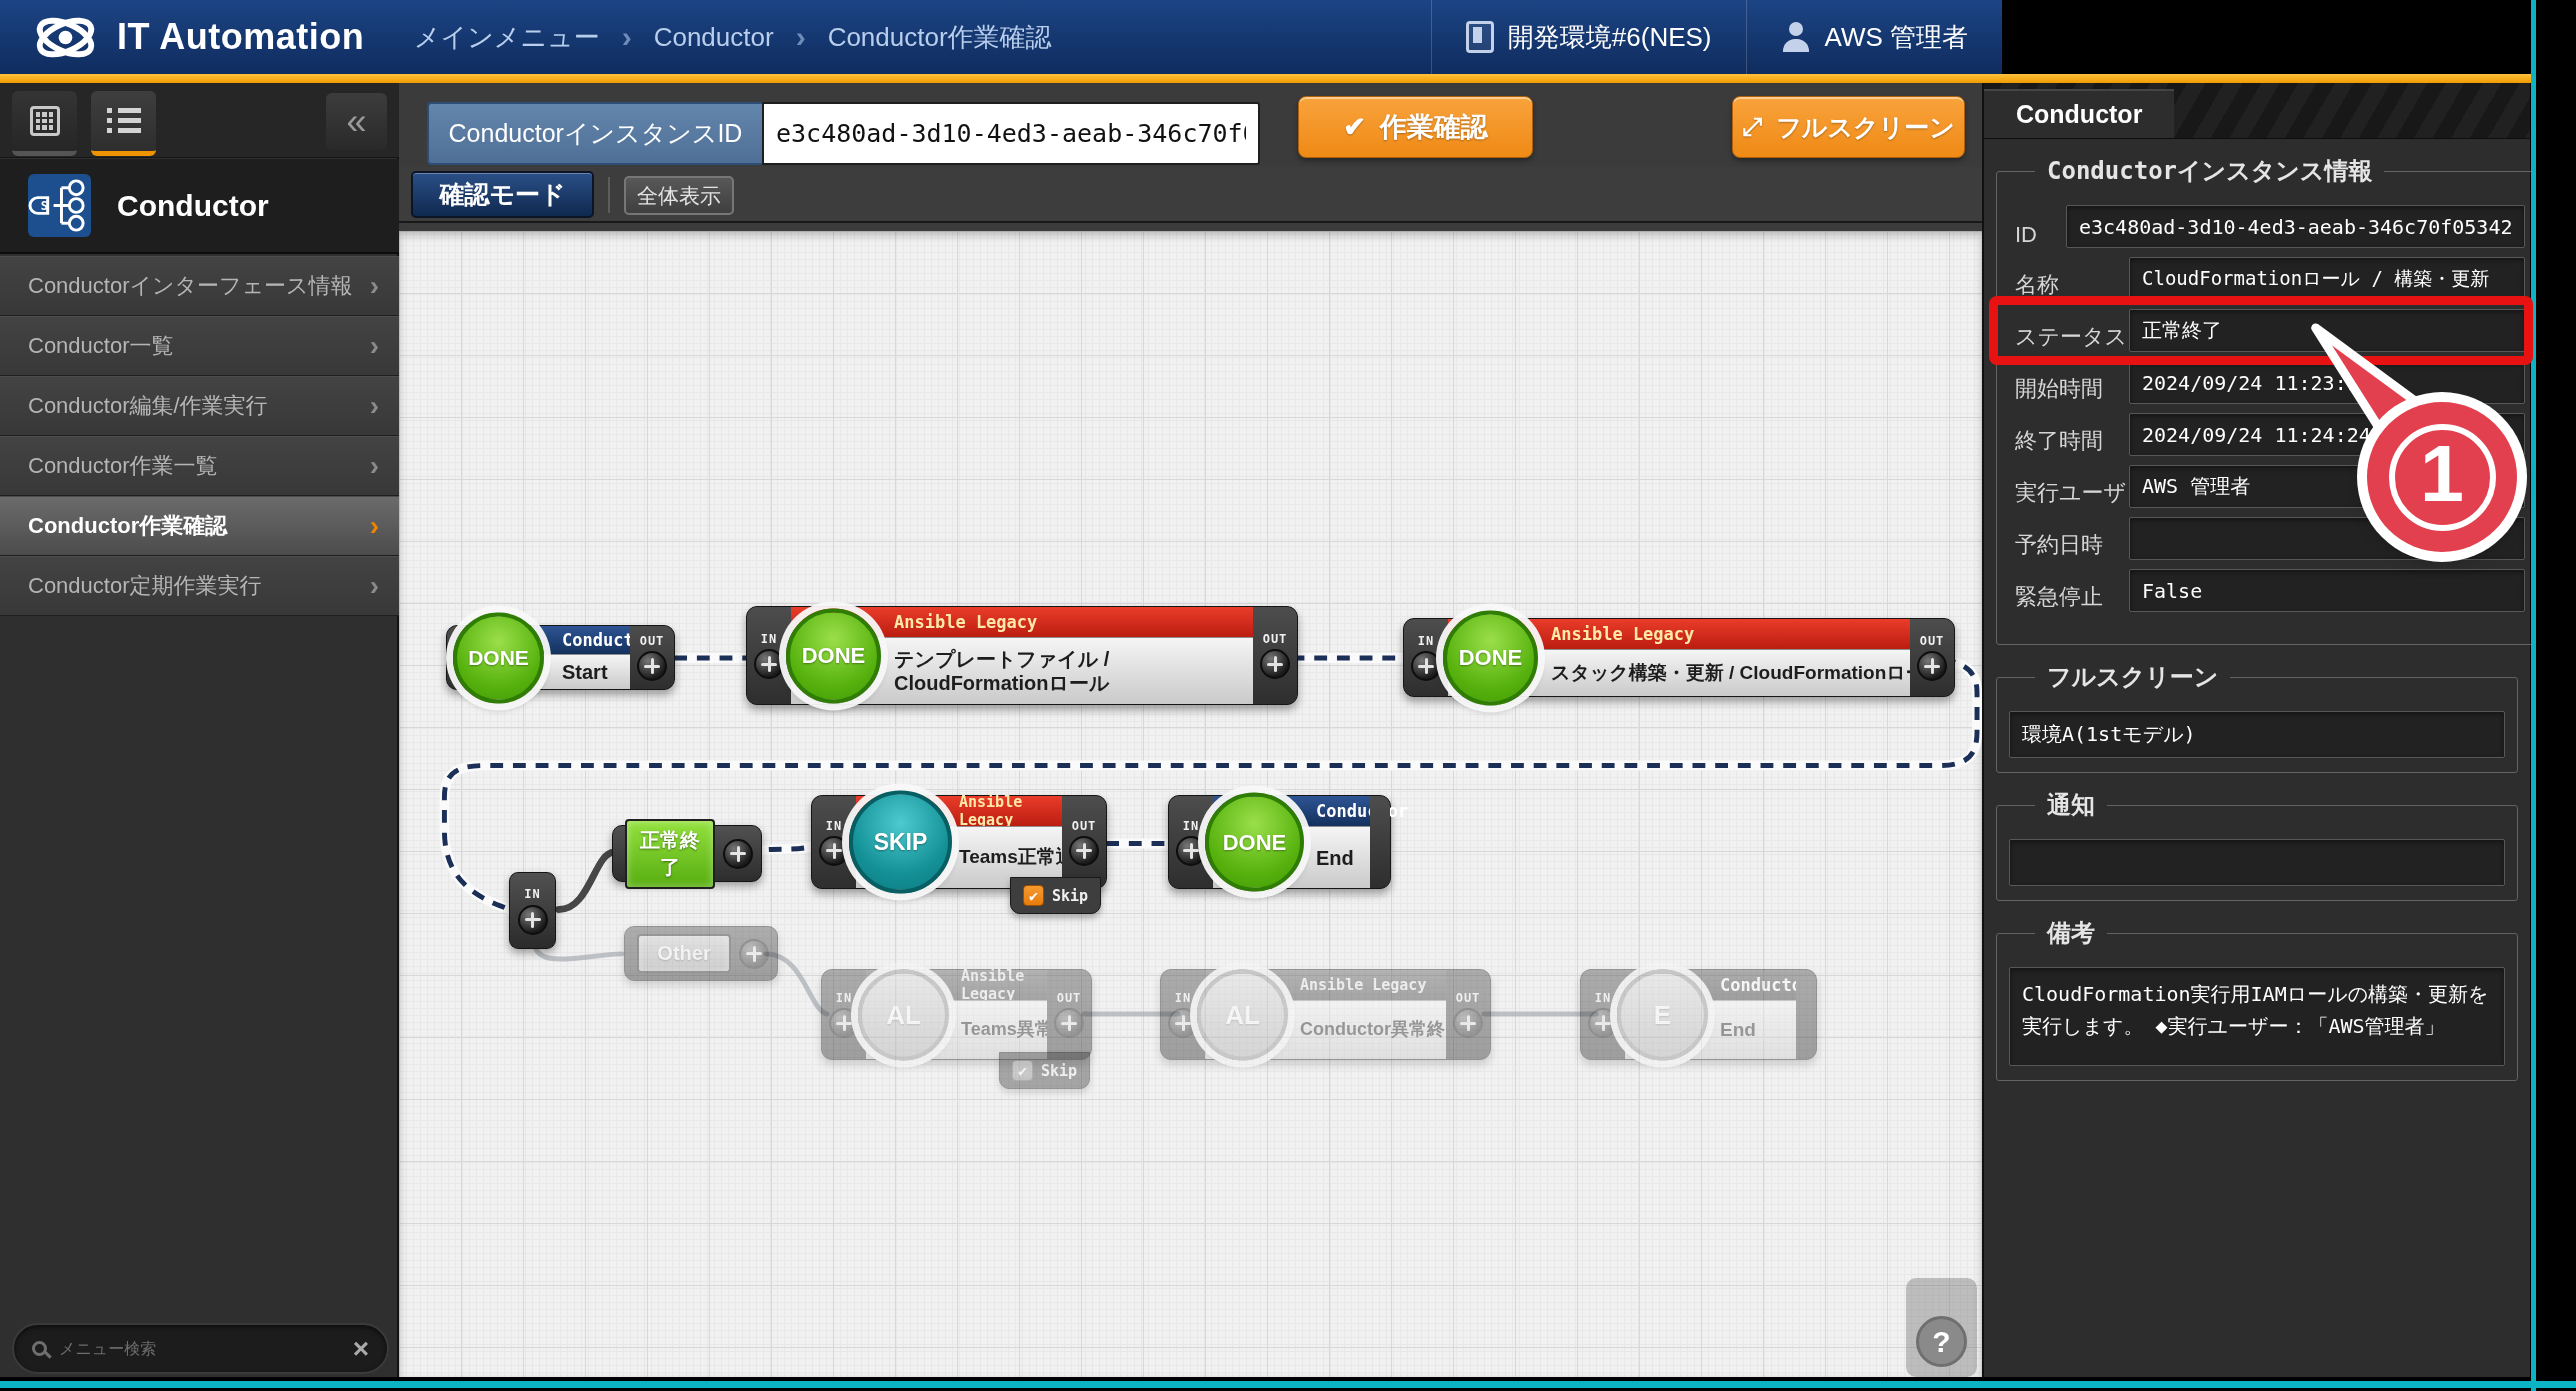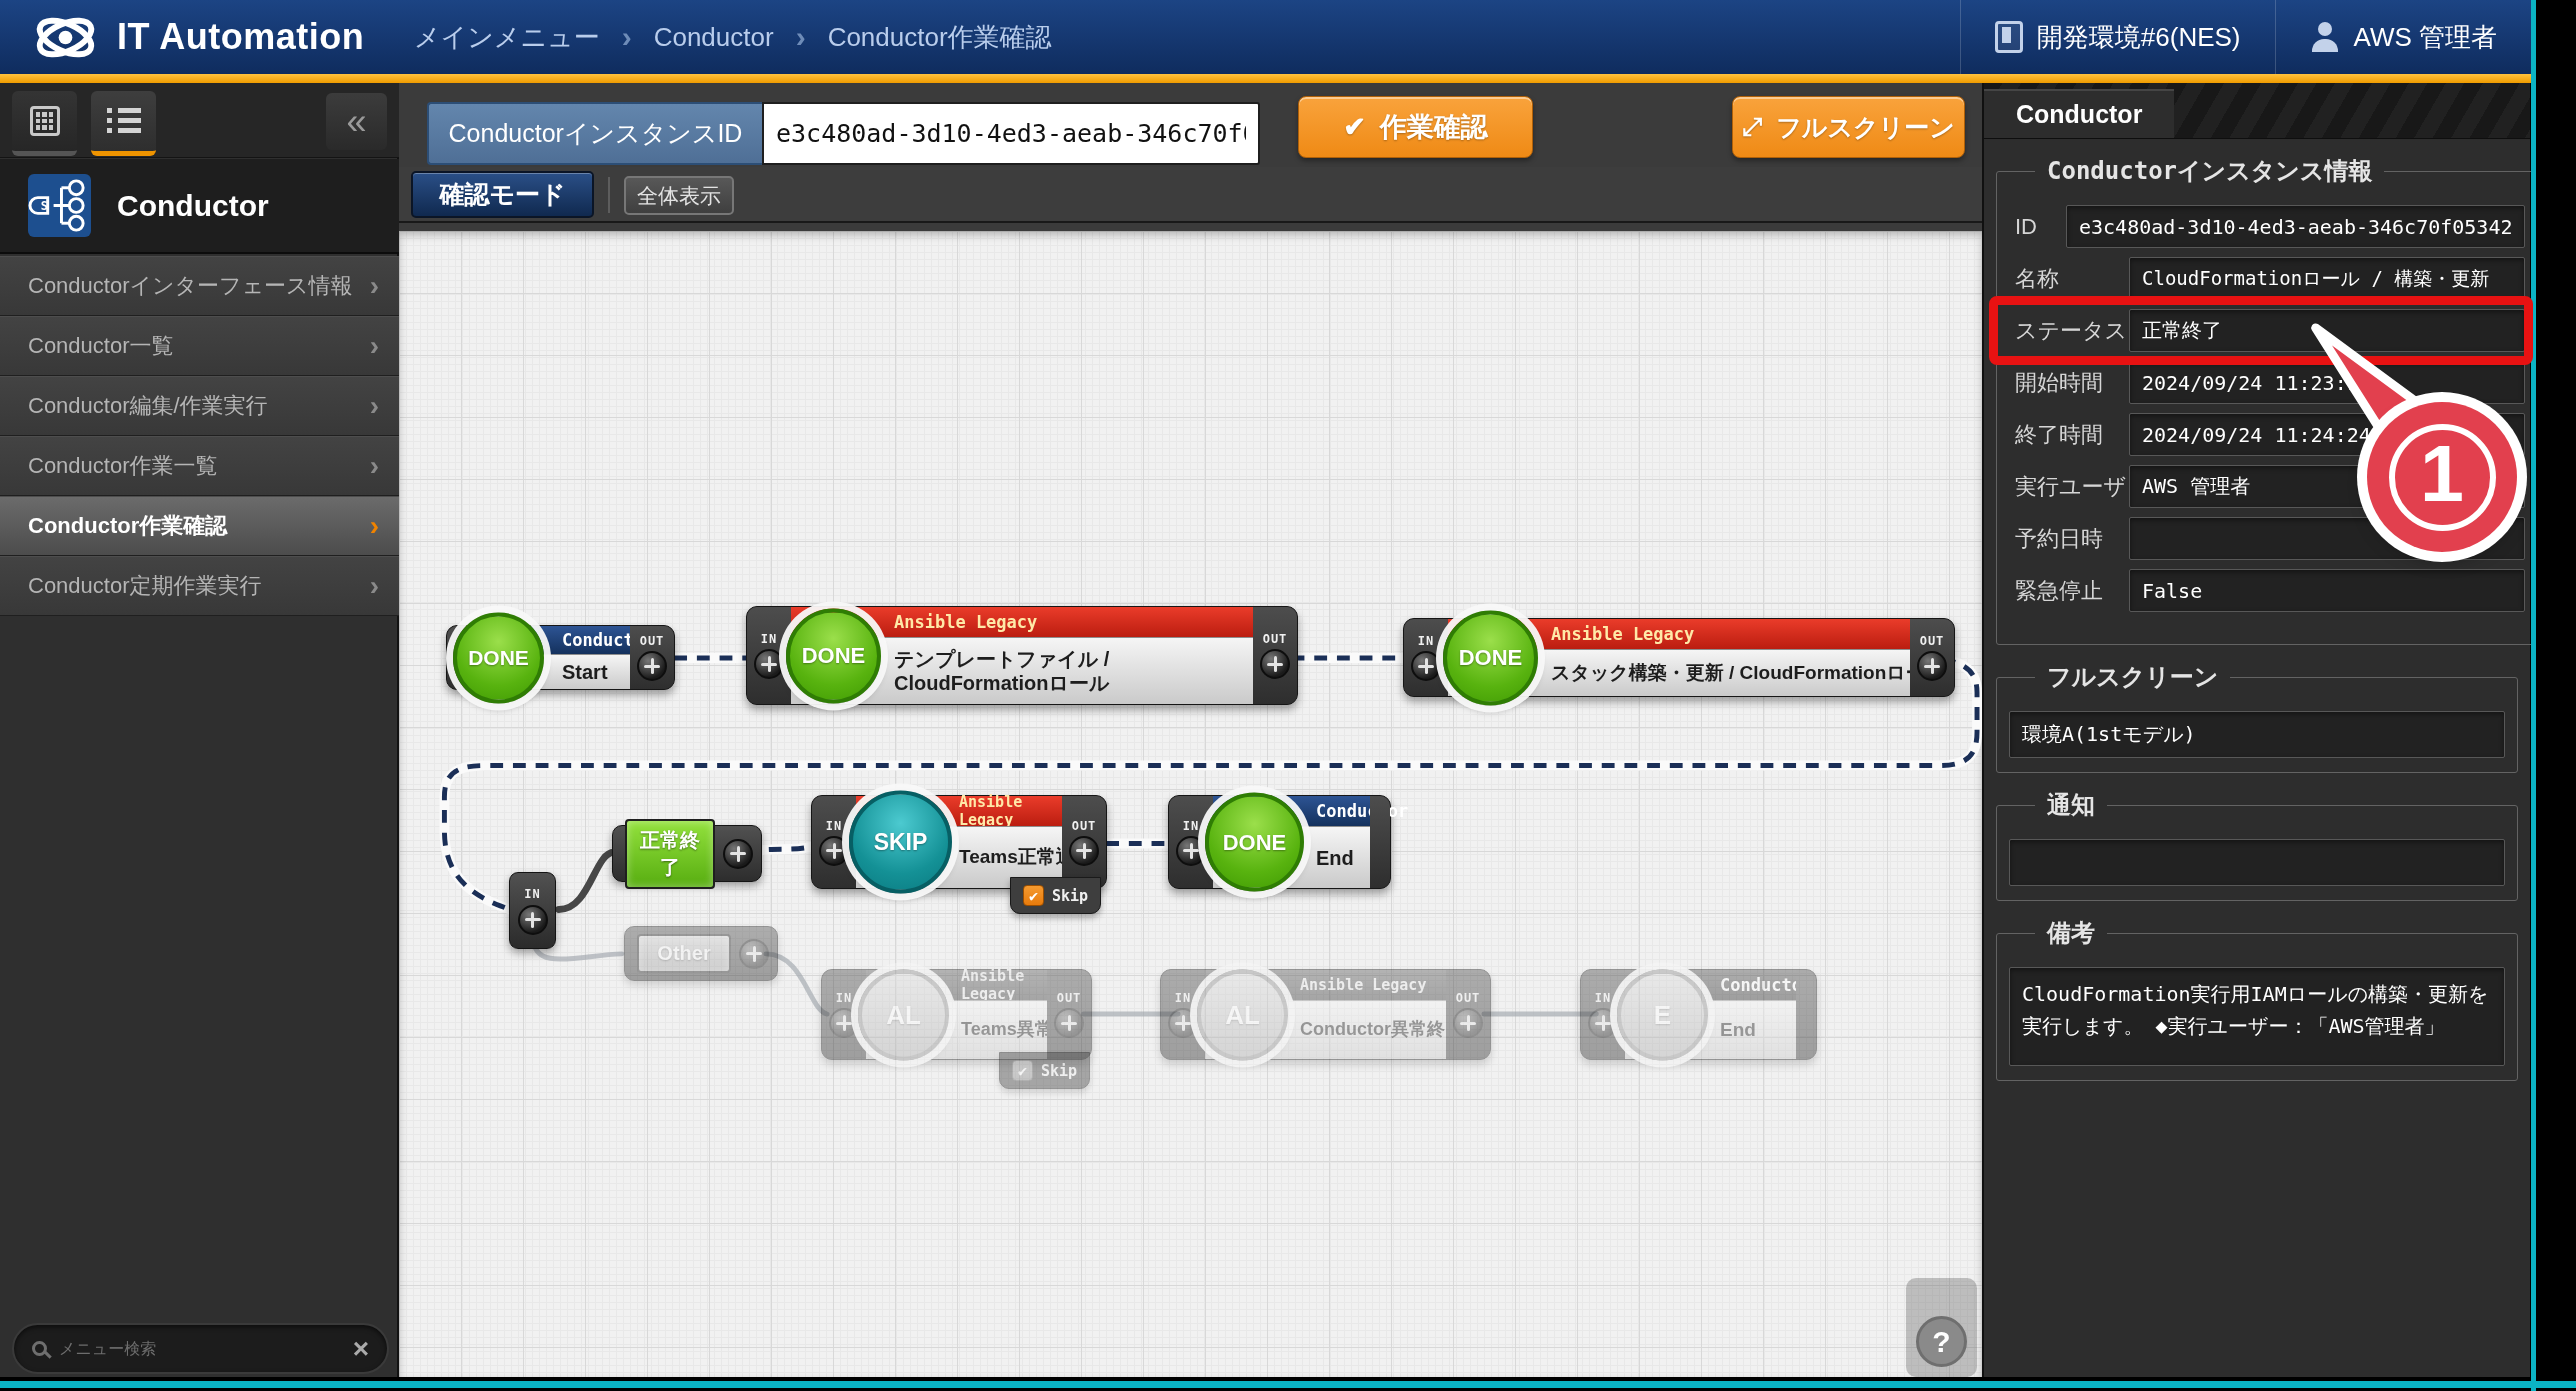--- a/index.html
+++ b/index.html
@@ -2,21 +2,21 @@
 <html><head>
 <meta charset="utf-8">
 <title></title>
 <style>
   *{box-sizing:border-box;margin:0;padding:0}
   html,body{background:#000}
   body{font-family:"Liberation Sans",sans-serif}
   .page{position:relative;width:2576px;height:1392px;background:#000;overflow:hidden}
 
   
-  .hdr{position:absolute;left:0;top:0;width:2531px;height:74px;background:linear-gradient(#1c4484,#0f2c5e);display:flex;align-items:center}
+  .hdr{position:absolute;left:0;top:0;width:2002px;height:74px;background:linear-gradient(#1c4484,#0f2c5e);display:flex;align-items:center}
   .logo{display:flex;align-items:center;gap:16px;padding-left:30px;width:414px;flex:none}
   .logo-title{color:#fff;font-size:36px;font-weight:bold;letter-spacing:0.5px}
   .crumbs{display:flex;align-items:center;gap:22px;color:#b9cdec;font-size:26px}
   .crumb-sep{color:#6e8cb8;font-size:30px;font-weight:bold}
   .hdr-right{margin-left:auto;display:flex;align-items:stretch;height:100%}
   .hdr-item{display:flex;align-items:center;gap:14px;padding:0 34px;border-left:1px solid rgba(255,255,255,.18);color:#fff;font-size:26px;cursor:pointer}
   .icon-env{width:28px;height:32px;border:3px solid #c3d2ea;border-radius:4px;position:relative;background:rgba(255,255,255,.08)}
   .icon-env::before{content:"";position:absolute;left:4px;top:3px;width:9px;height:16px;background:#c3d2ea}
   .icon-user{width:30px;height:30px;position:relative}
   .icon-user::before{content:"";position:absolute;left:50%;top:0;width:14px;height:14px;margin-left:-7px;border-radius:50%;background:#c3d2ea}
@@ -96,21 +96,21 @@
   .ghost{opacity:.42;filter:grayscale(1)}
   .help-strip{position:absolute;left:1507px;top:1047px;width:71px;height:99px;background:rgba(70,70,70,.30);border-radius:10px}
   .helpbtn{position:absolute;left:1517px;top:1085px;width:51px;height:51px;border-radius:50%;background:#8a8a8a;border:3px solid #6f6f6f;color:#fff;font-size:30px;font-weight:bold;display:flex;align-items:center;justify-content:center;cursor:pointer}
 
   
   .rpanel{position:absolute;left:1982px;top:83px;width:548px;height:1294px;background:#2d2d2d;border-left:2px solid #101010}
   .rtabs{height:56px;background:repeating-linear-gradient(120deg,#181818 0 16px,#212121 16px 32px);display:flex;align-items:flex-end;border-bottom:1px solid #0e0e0e}
   .rtab{height:49px;padding:0 32px;background:#2d2d2d;color:#fff;font-size:25px;font-weight:bold;display:flex;align-items:center;border-top:2px solid #454545;cursor:pointer}
   .fs{margin:16px 12px 0;border:1px solid #636363;border-radius:3px;padding:18px 12px 14px;position:relative}
   .fs legend{color:#e5e5e5;font:bold 24px "DejaVu Sans Mono",monospace;padding:0 12px;margin-left:26px}
-  .row{display:flex;align-items:center;margin-bottom:9px;position:relative}
+  .row{display:flex;align-items:flex-end;margin-bottom:9px;position:relative}
   .flabel{width:120px;flex:none;color:#d6d6d6;font-size:22px;padding-left:6px}
   .row.short .flabel{width:57px}
   .fvalue{flex:1;height:43px;background:#222;border:1px solid #585858;border-radius:2px;display:flex;align-items:center;padding:0 12px;color:#fff;font:20px "DejaVu Sans Mono",monospace;box-shadow:inset 0 2px 5px rgba(0,0,0,.45);white-space:nowrap;overflow:hidden}
   .fvalue.sm{font-size:19px}
   .boxonly{height:47px;background:#222;border:1px solid #585858;border-radius:2px;display:flex;align-items:center;padding:16px 12px;color:#fff;font:20px "DejaVu Sans Mono",monospace;box-shadow:inset 0 2px 5px rgba(0,0,0,.45)}
   .remarks{height:auto;min-height:99px;align-items:flex-start;padding:10px 12px;line-height:1.6;white-space:normal;font-size:20px}
   .red-frame{position:absolute;left:-20px;right:-8px;top:-13px;bottom:-13px;border:9px solid #e81212;border-radius:8px;z-index:45;pointer-events:none}
 
   
   .ann-tail{position:absolute;left:2288px;top:318px;z-index:58;pointer-events:none}

